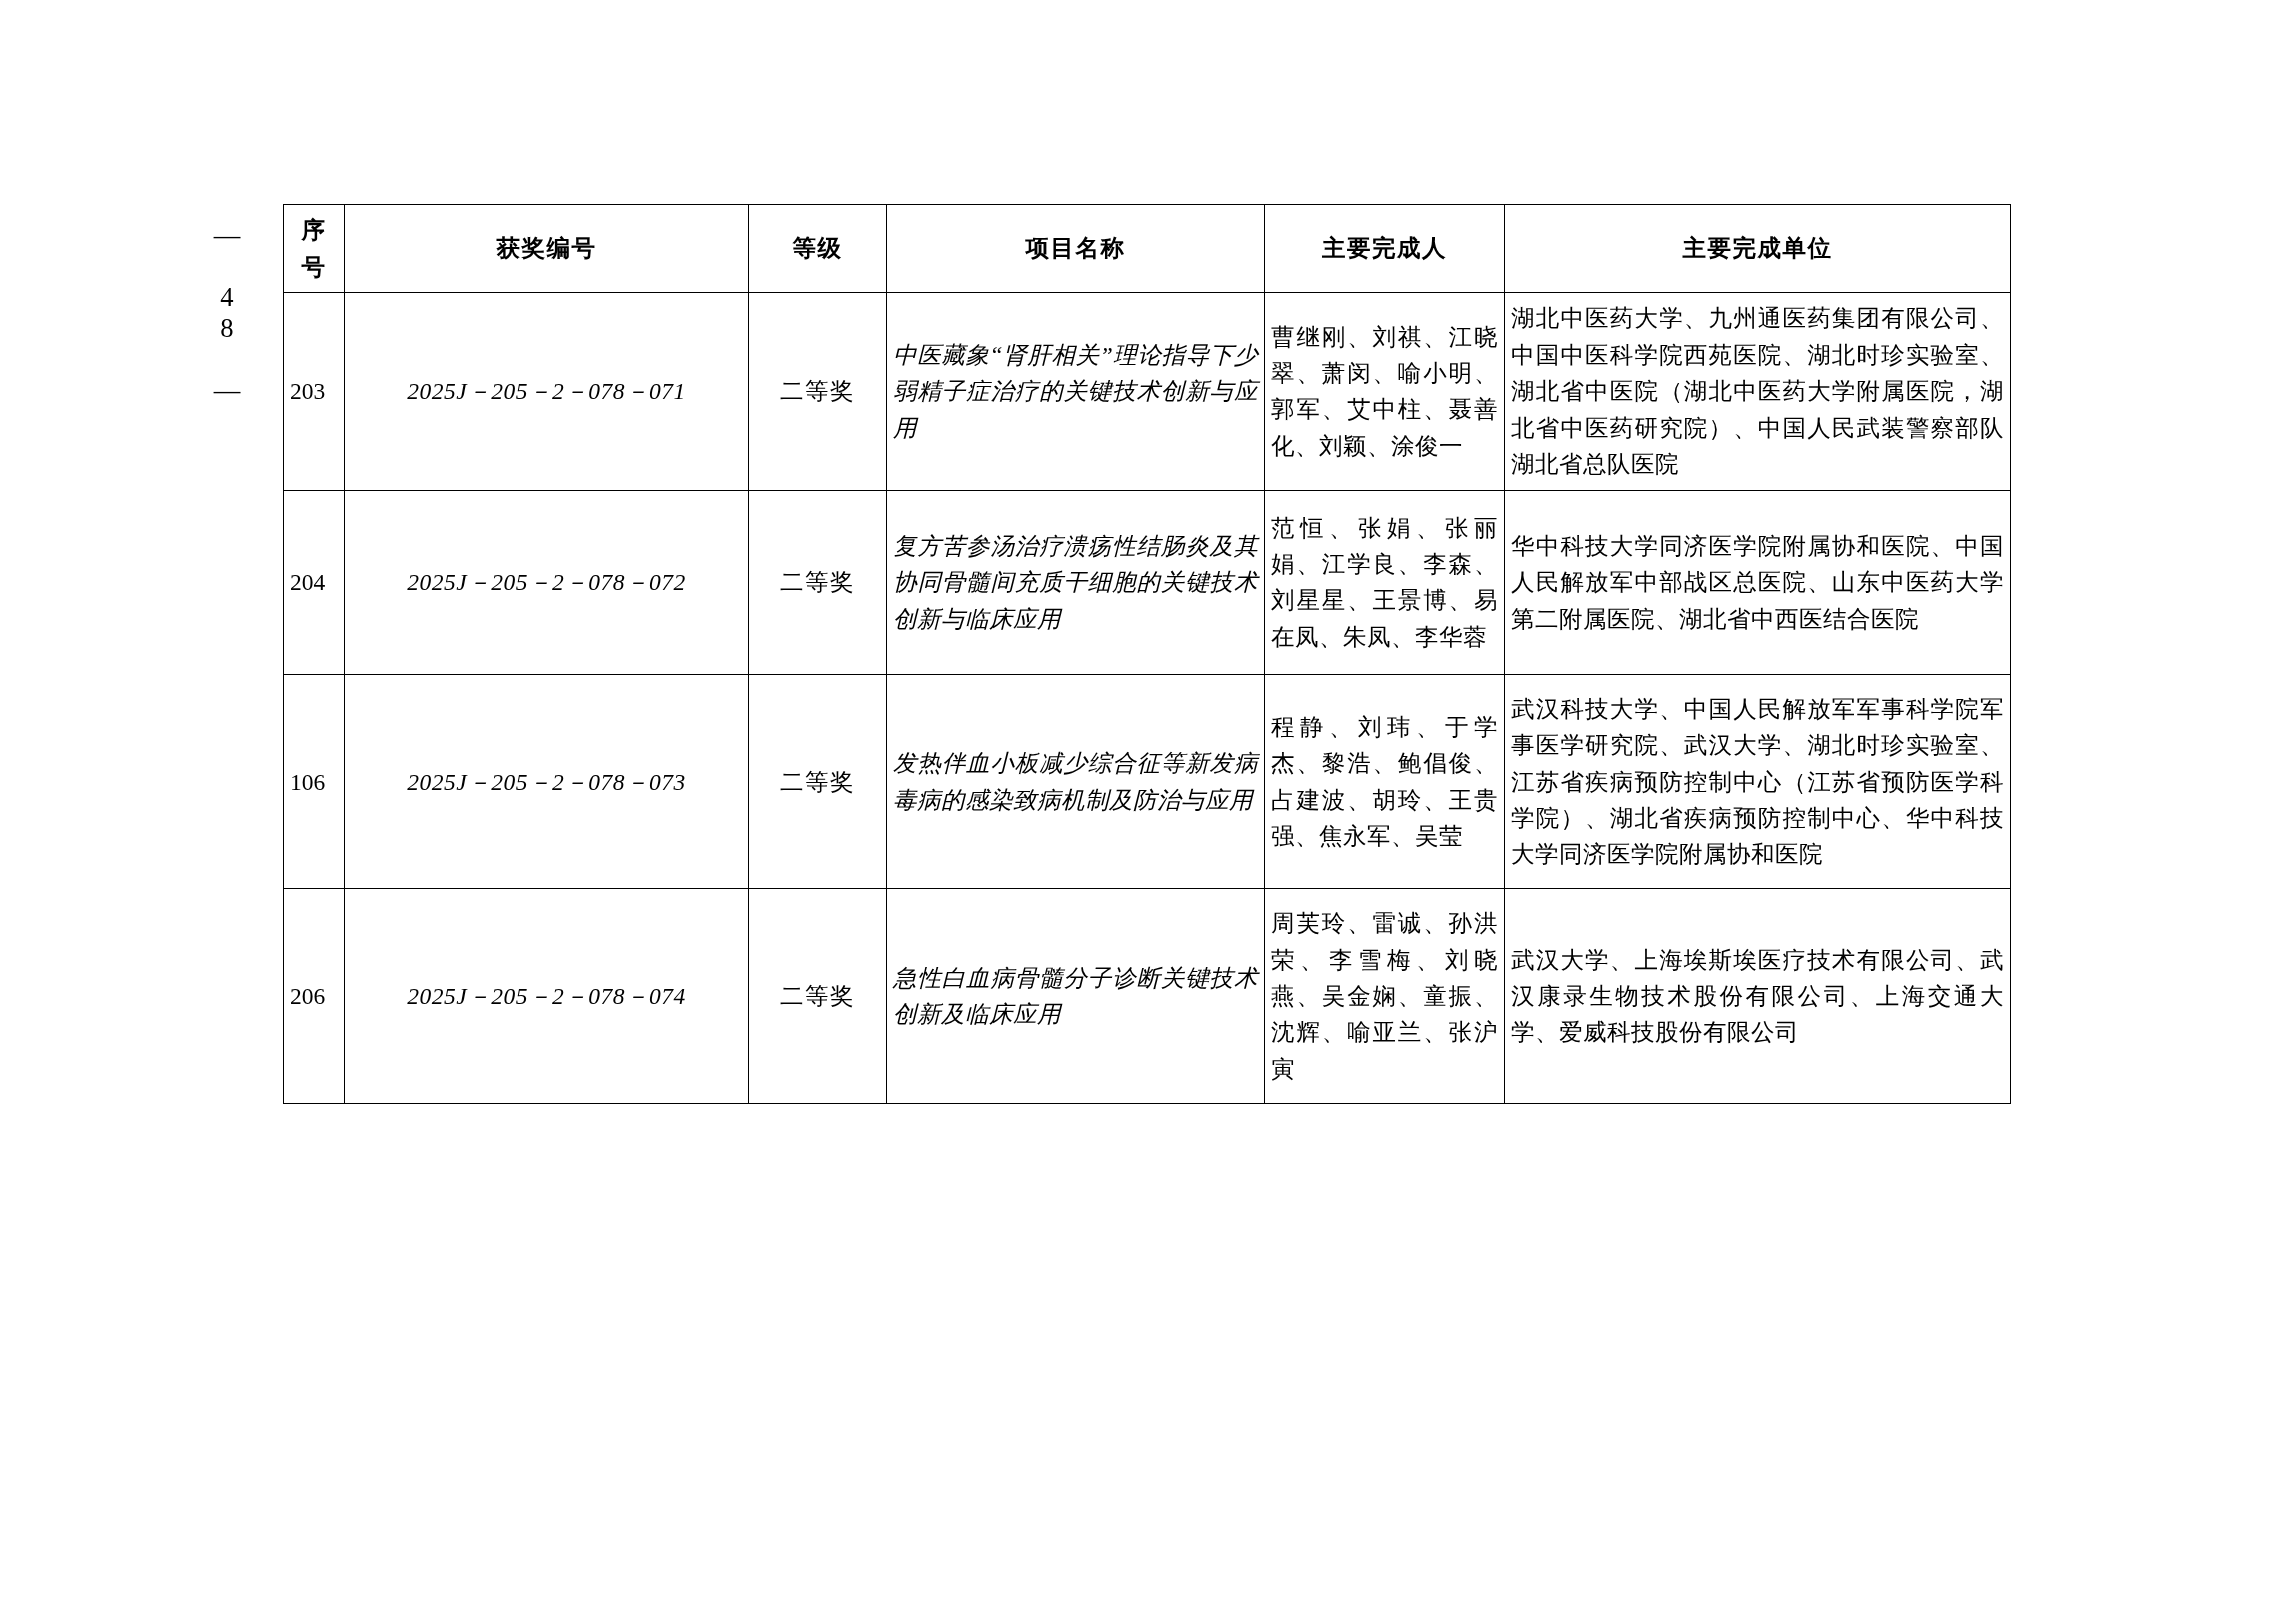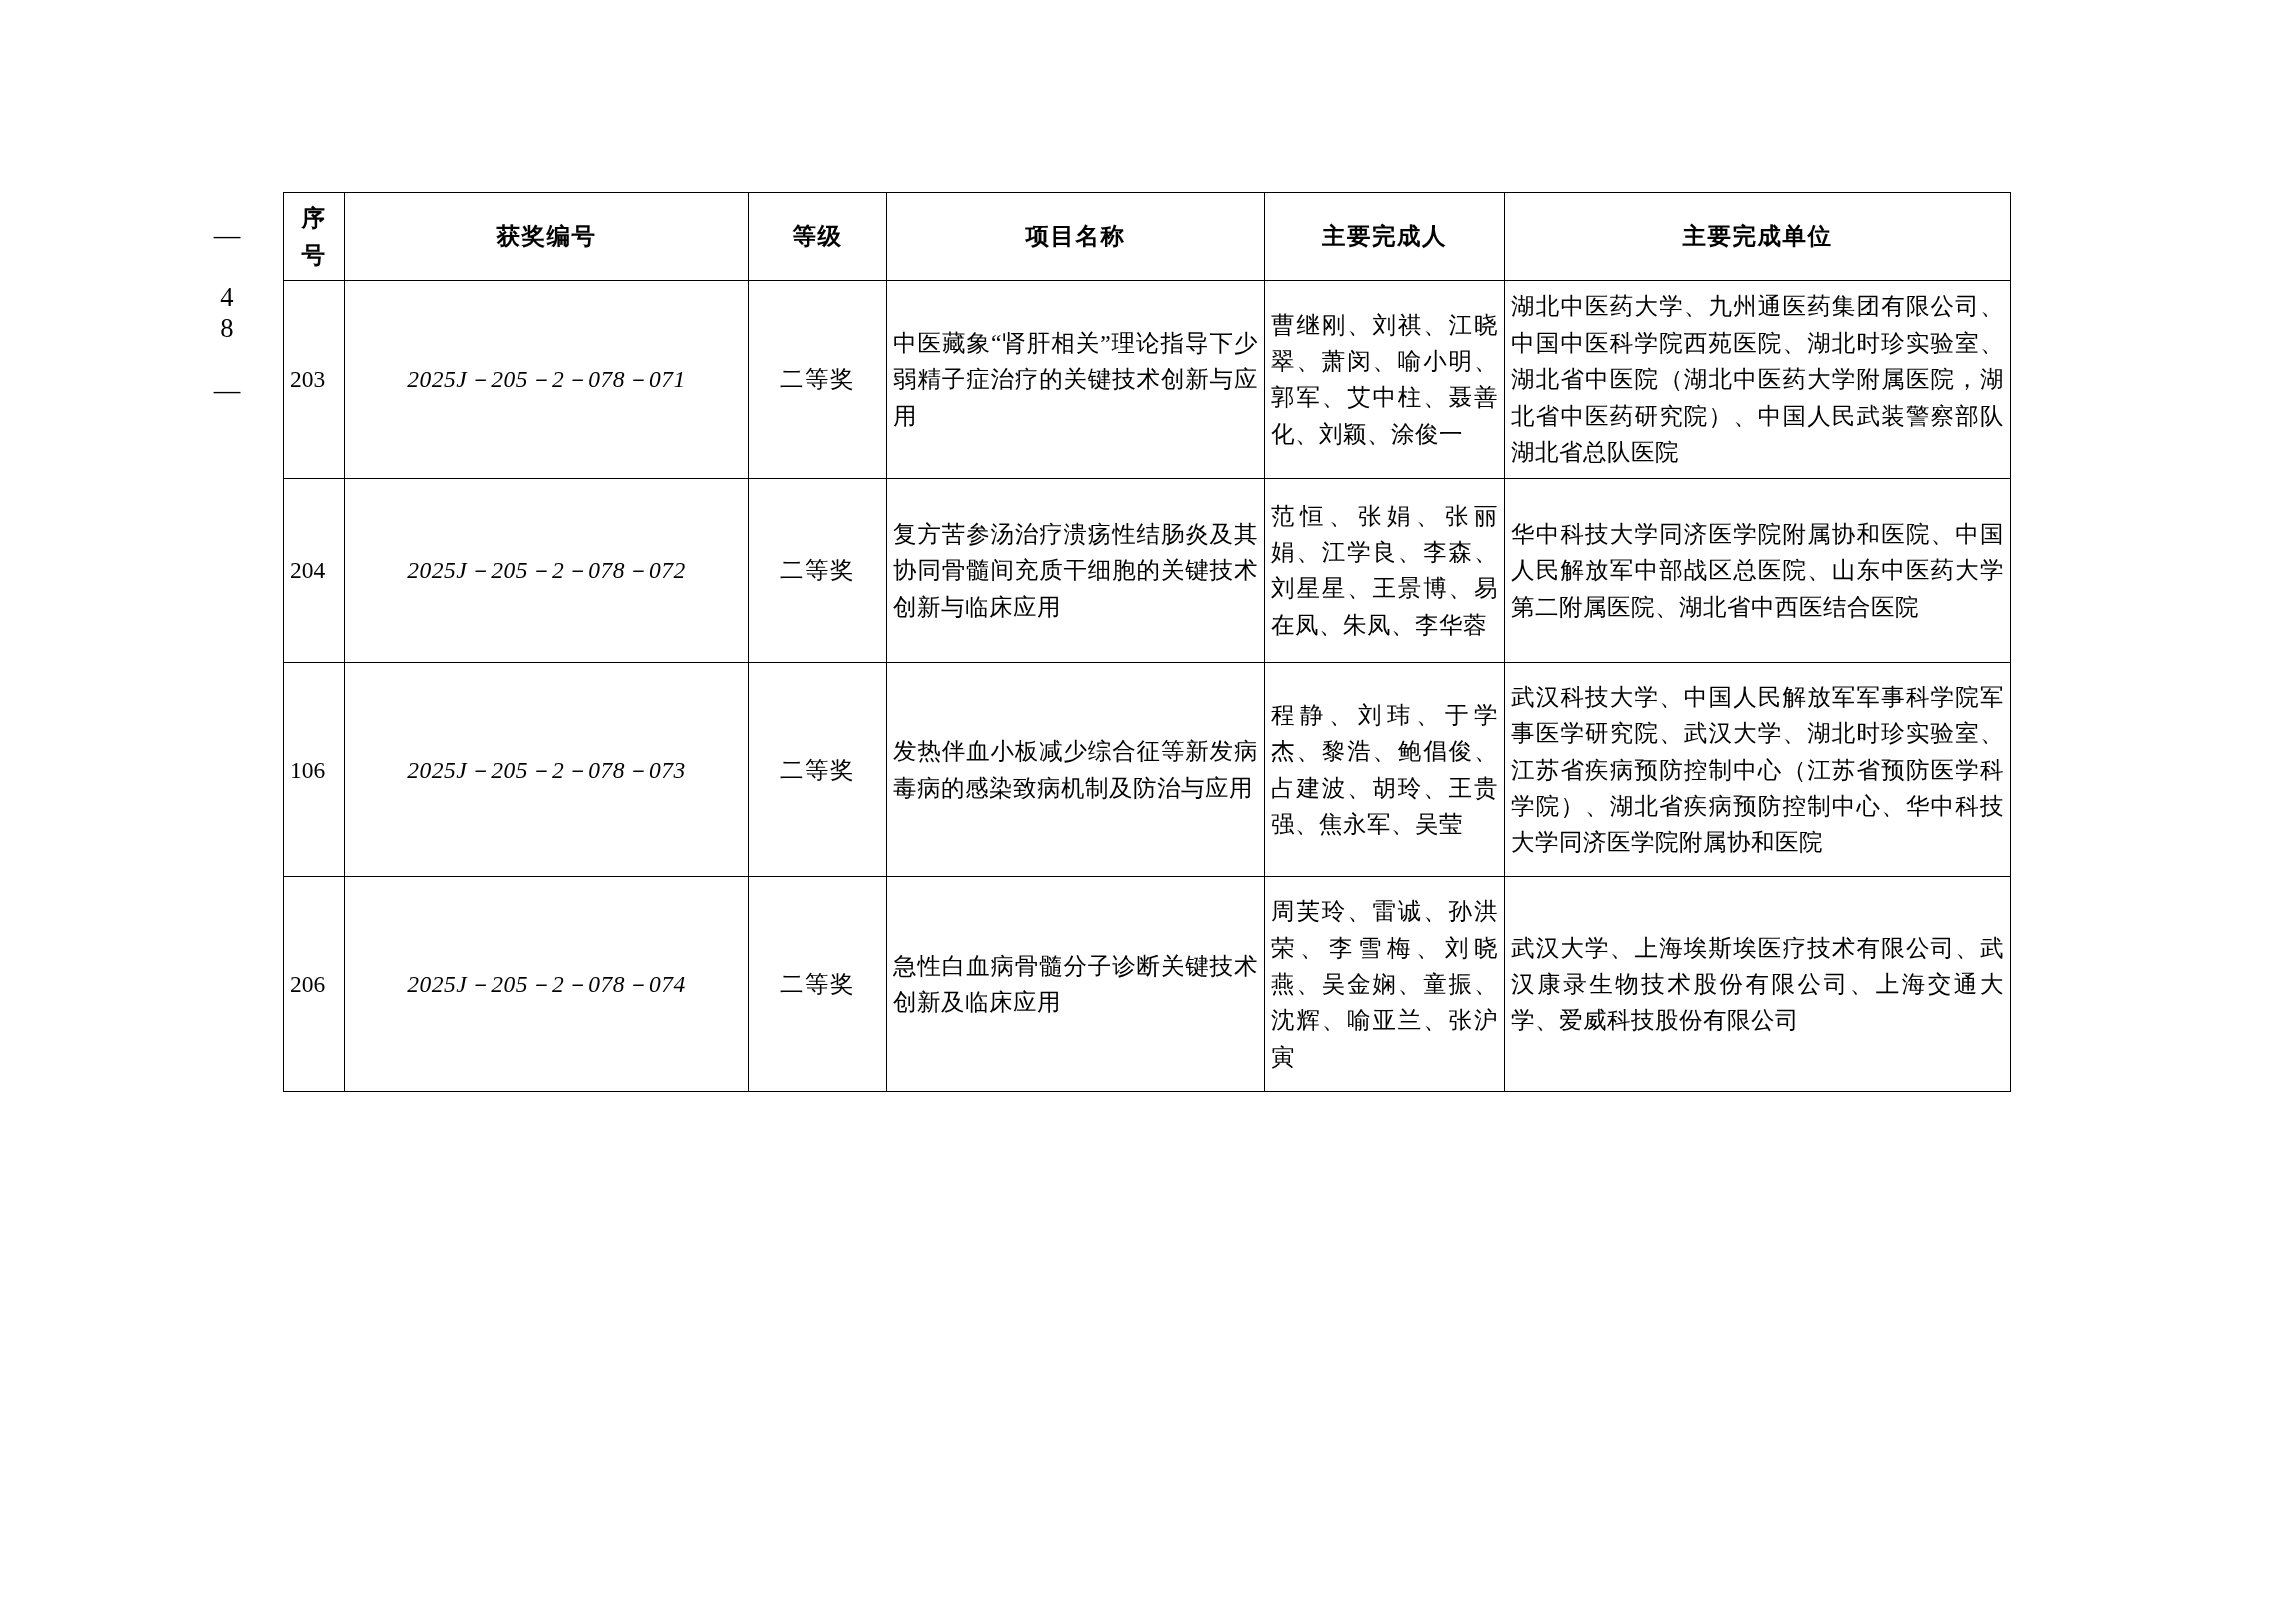--- a/index.html
+++ b/index.html
@@ -35,21 +35,21 @@
     line-height: 1.1;
     color: #000;
     writing-mode: vertical-rl;
     text-orientation: upright;
     font-family: "Liberation Serif", "DejaVu Serif", serif;
   }
 
   .table-wrap {
     position: absolute;
     left: 283px;
-    top: 192px;
+    top: 204px;
     width: 1728px;
   }
 
   table.award-table {
     border-collapse: collapse;
     width: 1728px;
     table-layout: fixed;
   }
 
   table.award-table th,
@@ -94,20 +94,21 @@
     text-align: center;
     font-size: 24.5px;
     letter-spacing: 1.5px;
   }
   td.project {
     text-align: justify;
     text-align-last: left;
     font-size: 23.5px;
     line-height: 1.62;
     letter-spacing: 0.5px;
+    font-style: italic;
   }
   td.people {
     text-align: justify;
     text-align-last: left;
     font-size: 23.5px;
     line-height: 1.62;
     letter-spacing: 0.5px;
   }
   td.units {
     text-align: justify;

